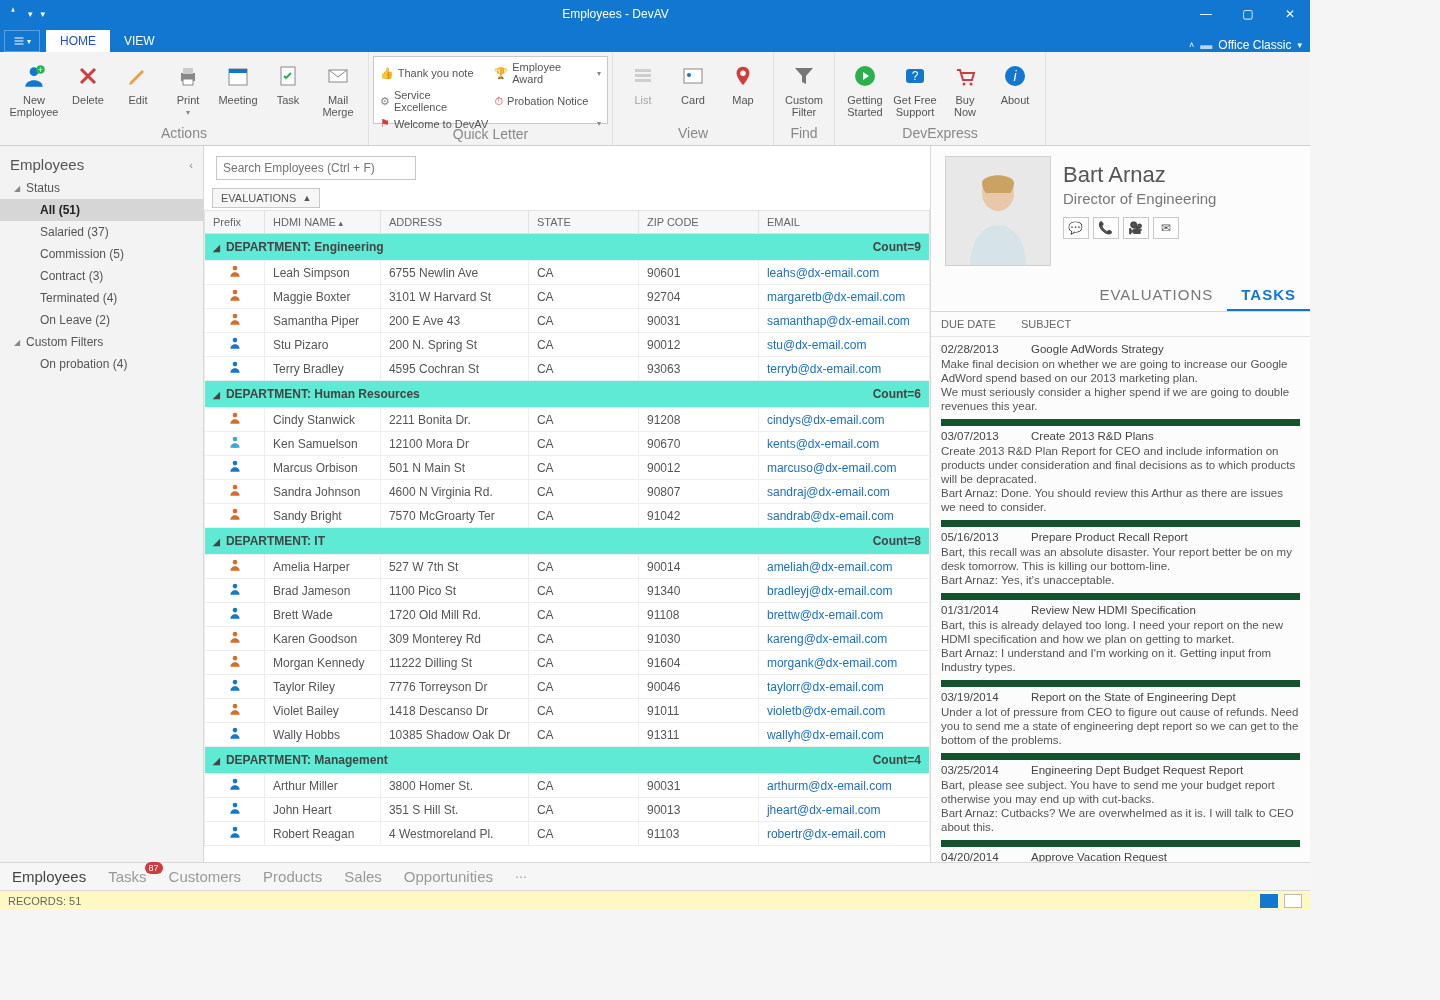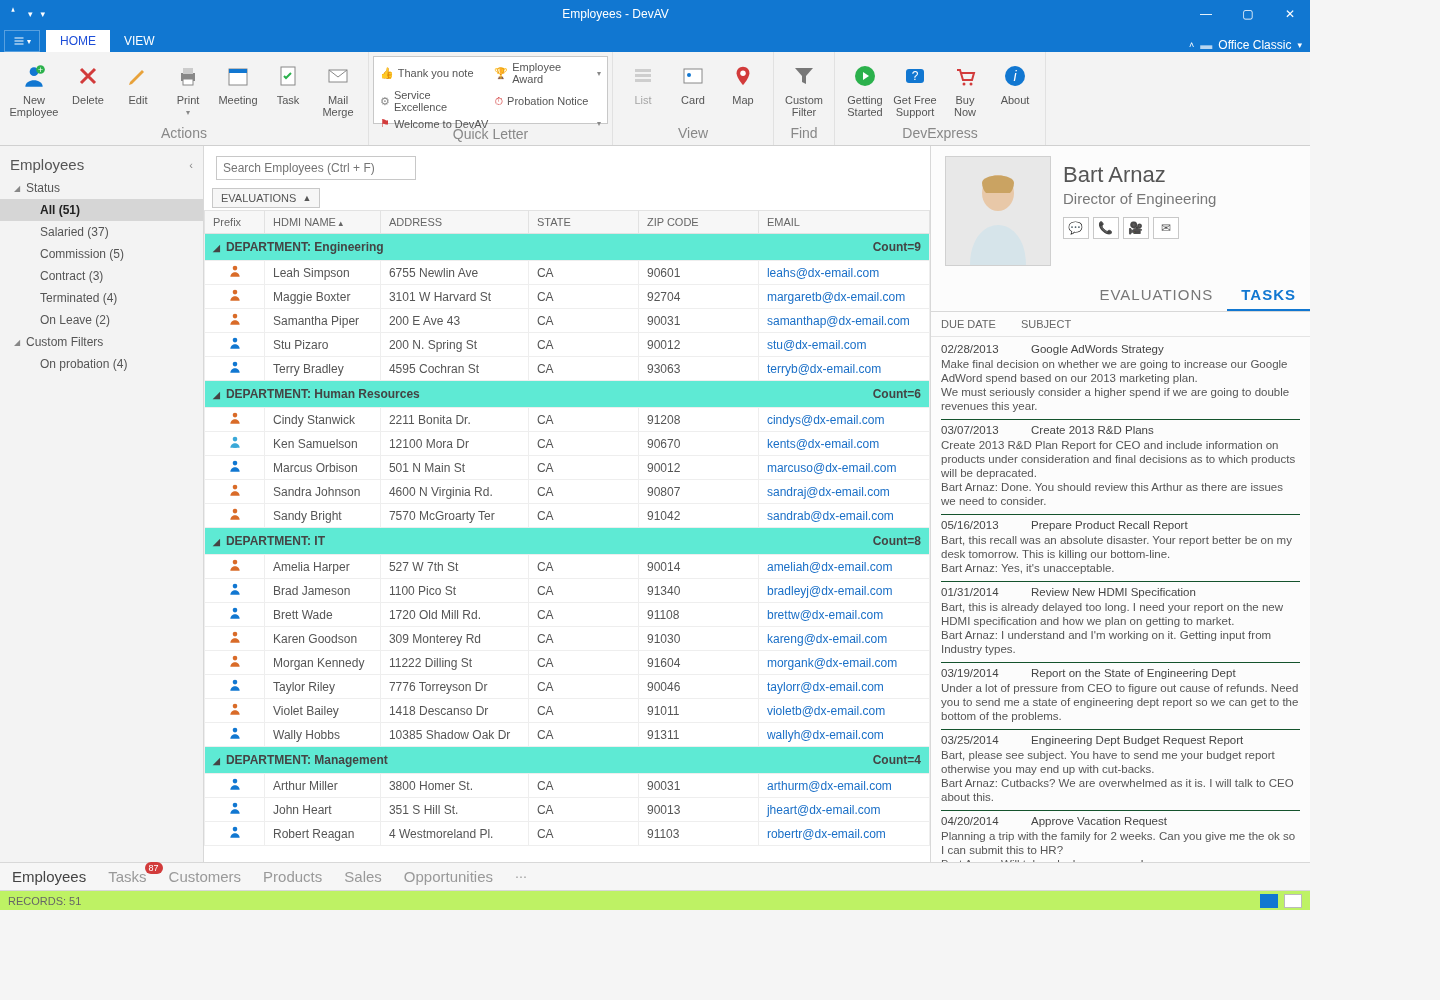--- a/index.html
+++ b/index.html
@@ -58,29 +58,29 @@
   .ptitle{font-size:15px;color:#777;margin-top:2px}
   .picons{display:flex;gap:4px;margin-top:10px}
   .picons .pb{width:26px;height:22px;border:1px solid #c8c8c8;background:#fff;display:flex;align-items:center;justify-content:center;color:#555}
   .dtabs{display:flex;border-bottom:1px solid #d8d8d8;margin-top:4px}
   .dtabs .spacer{flex:1}
   .dtab{padding:6px 14px;font-size:15px;color:#777;cursor:pointer;letter-spacing:1px}
   .dtab.active{color:#1177d1;border-bottom:2px solid #1177d1;font-weight:600}
   .task-head{display:flex;padding:6px 10px;border-bottom:1px solid #e4e4e4;font-size:11px;color:#666}
   .task-head .c1{width:80px}
   .tasks{flex:1;overflow:auto;padding:2px 10px 10px;font-size:11.5px;color:#555}
-  .task{padding:4px 0 6px;border-bottom:1px solid #14532d}
+  .task{padding:4px 0 6px;border-bottom:7px solid #14532d}
   .task .hdr{display:flex;gap:22px;color:#444}
   .task .hdr .c1{width:68px}
   .task .body{margin-top:2px;line-height:14px}
   .bottom-tabs{height:28px;border-top:1px solid #d8d8d8;display:flex;align-items:center;padding:0 12px;gap:22px;background:#f6f6f6}
   .bt{font-size:15px;color:#999;cursor:pointer;position:relative}
   .bt.active{color:#444}
   .badge{position:absolute;top:-6px;right:-16px;background:#d23b3b;color:#fff;border-radius:8px;font-size:9px;padding:1px 4px}
-  .statusbar{height:20px;background:#bef264;border-top:1px solid #d8d8d8;display:flex;align-items:center;padding:8px 8px;font-size:11px;color:#666;justify-content:space-between}
+  .statusbar{height:20px;background:#fef9c3;border-top:1px solid #d8d8d8;display:flex;align-items:center;padding:8px 8px;font-size:11px;color:#666;justify-content:space-between}
   .sb-right{display:flex;gap:6px;align-items:center}
   .sb-btn{width:18px;height:14px;border:1px solid #bbb;background:#fff}
   .sb-btn.active{background:#1177d1;border-color:#1177d1}
 </style>
 </head>
 <body>
 
 <div class="titlebar">
   <div class="title-left">
     <span><svg width="14" height="14" viewBox="0 0 24 24">

